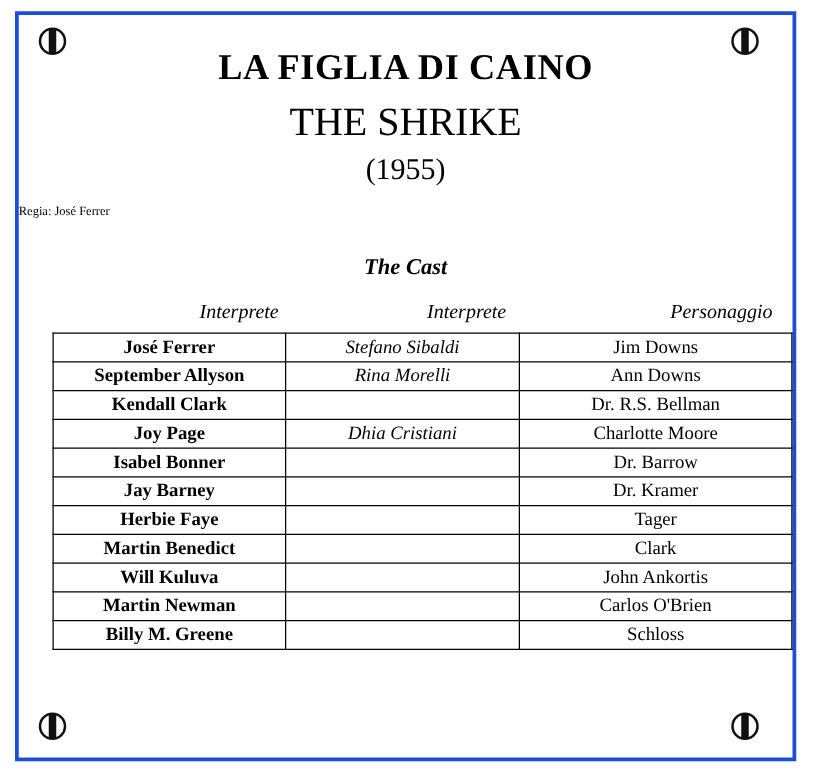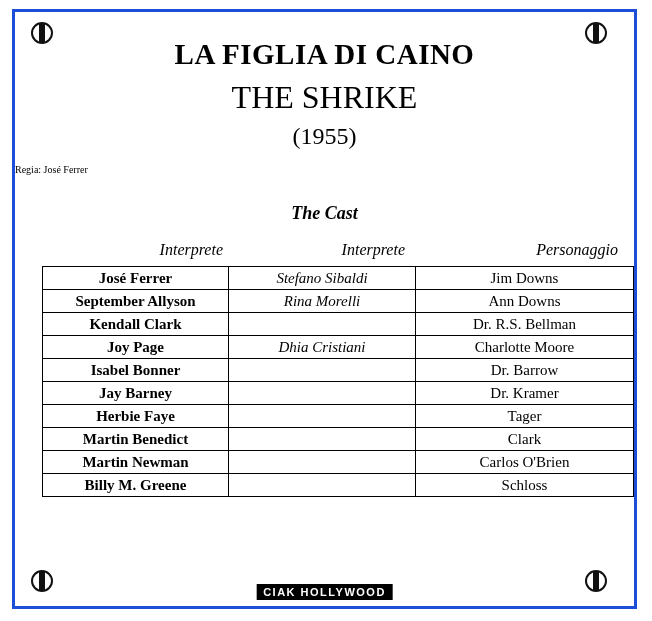--- a/index.html
+++ b/index.html
@@ -202,33 +202,37 @@
             <td class="interprete">Herbie Faye</td>
             <td class="doppiatore"></td>
             <td class="personaggio">Tager</td>
           </tr>
           <tr>
             <td class="interprete">Martin Benedict</td>
             <td class="doppiatore"></td>
             <td class="personaggio">Clark</td>
           </tr>
           <tr>
+            <td class="interprete">Will Kuluva</td>
+            <td class="doppiatore"></td>
+            <td class="personaggio">John Ankortis</td>
+          </tr>
+          <tr>
             <td class="interprete">Martin Newman</td>
             <td class="doppiatore"></td>
             <td class="personaggio">Carlos O'Brien</td>
           </tr>
           <tr>
             <td class="interprete">Billy M. Greene</td>
             <td class="doppiatore"></td>
             <td class="personaggio">Schloss</td>
           </tr>
         </tbody>
       </table>
     </div>
 
-    <div class="logo">CIAK HOLLYWOOD</div>
   </div>
 
   <div class="screw tl"></div>
   <div class="screw tr"></div>
   <div class="screw bl"></div>
   <div class="screw br"></div>
 </div>
 
 </body></html>

